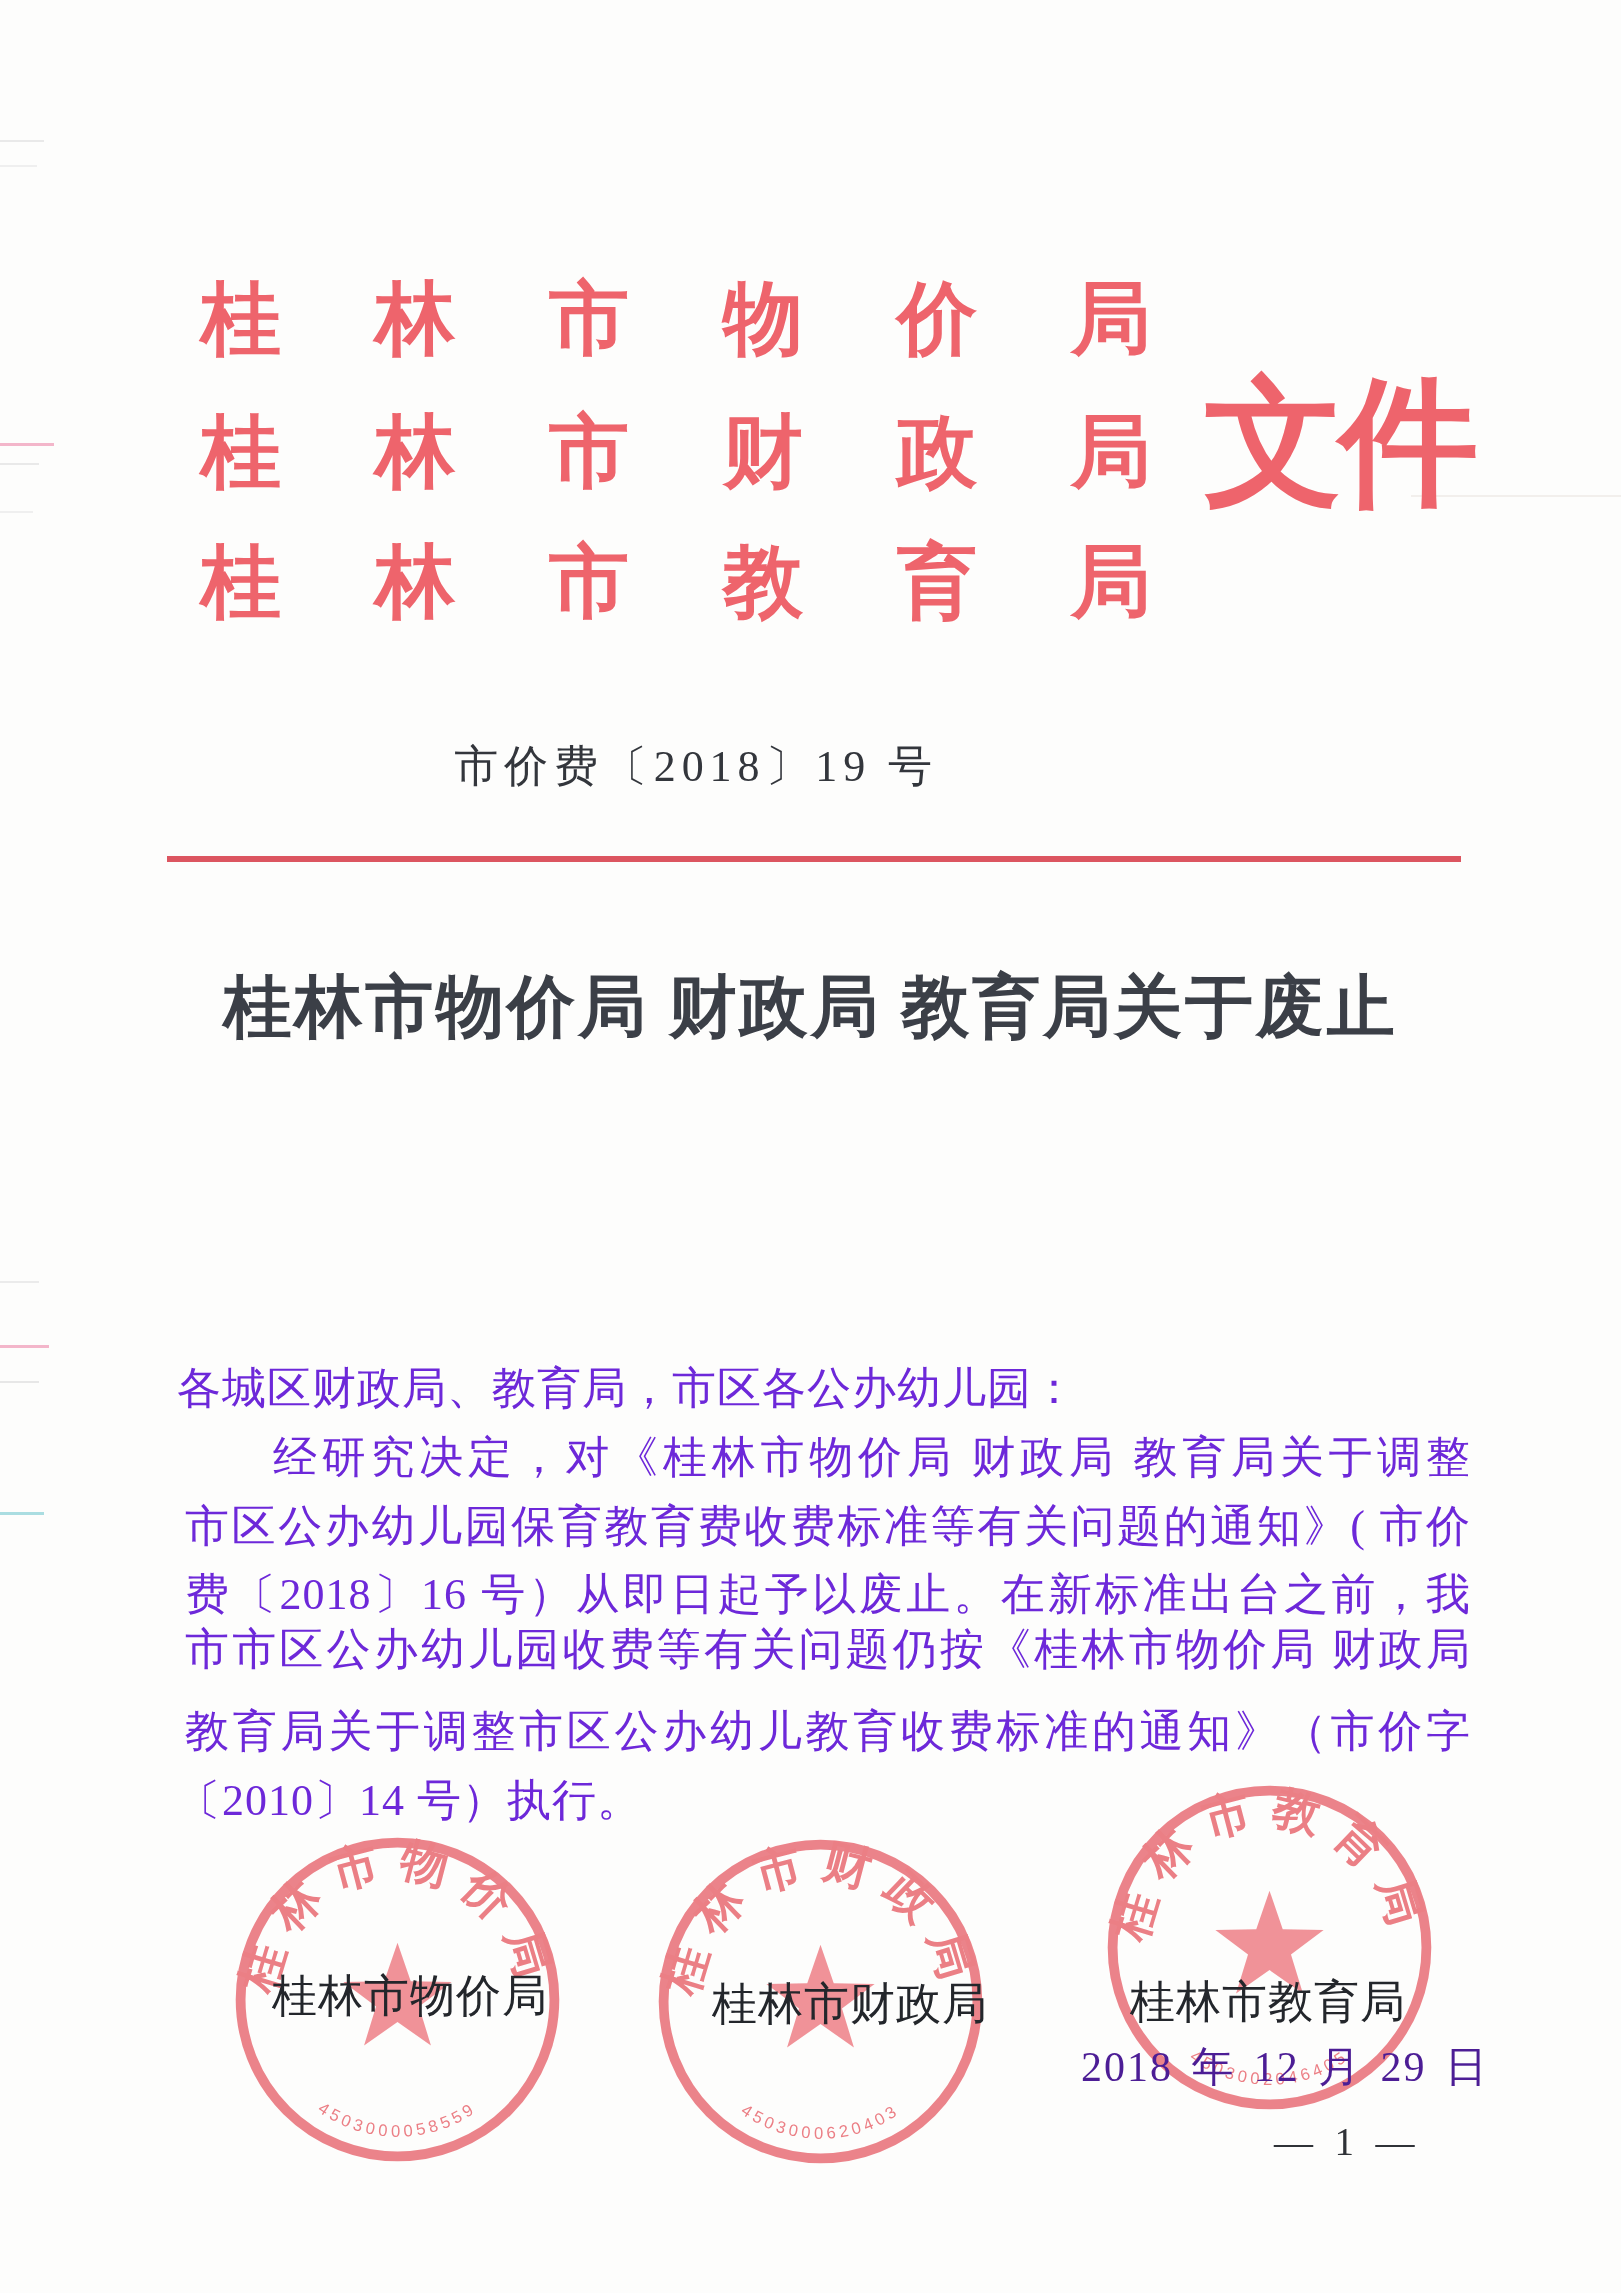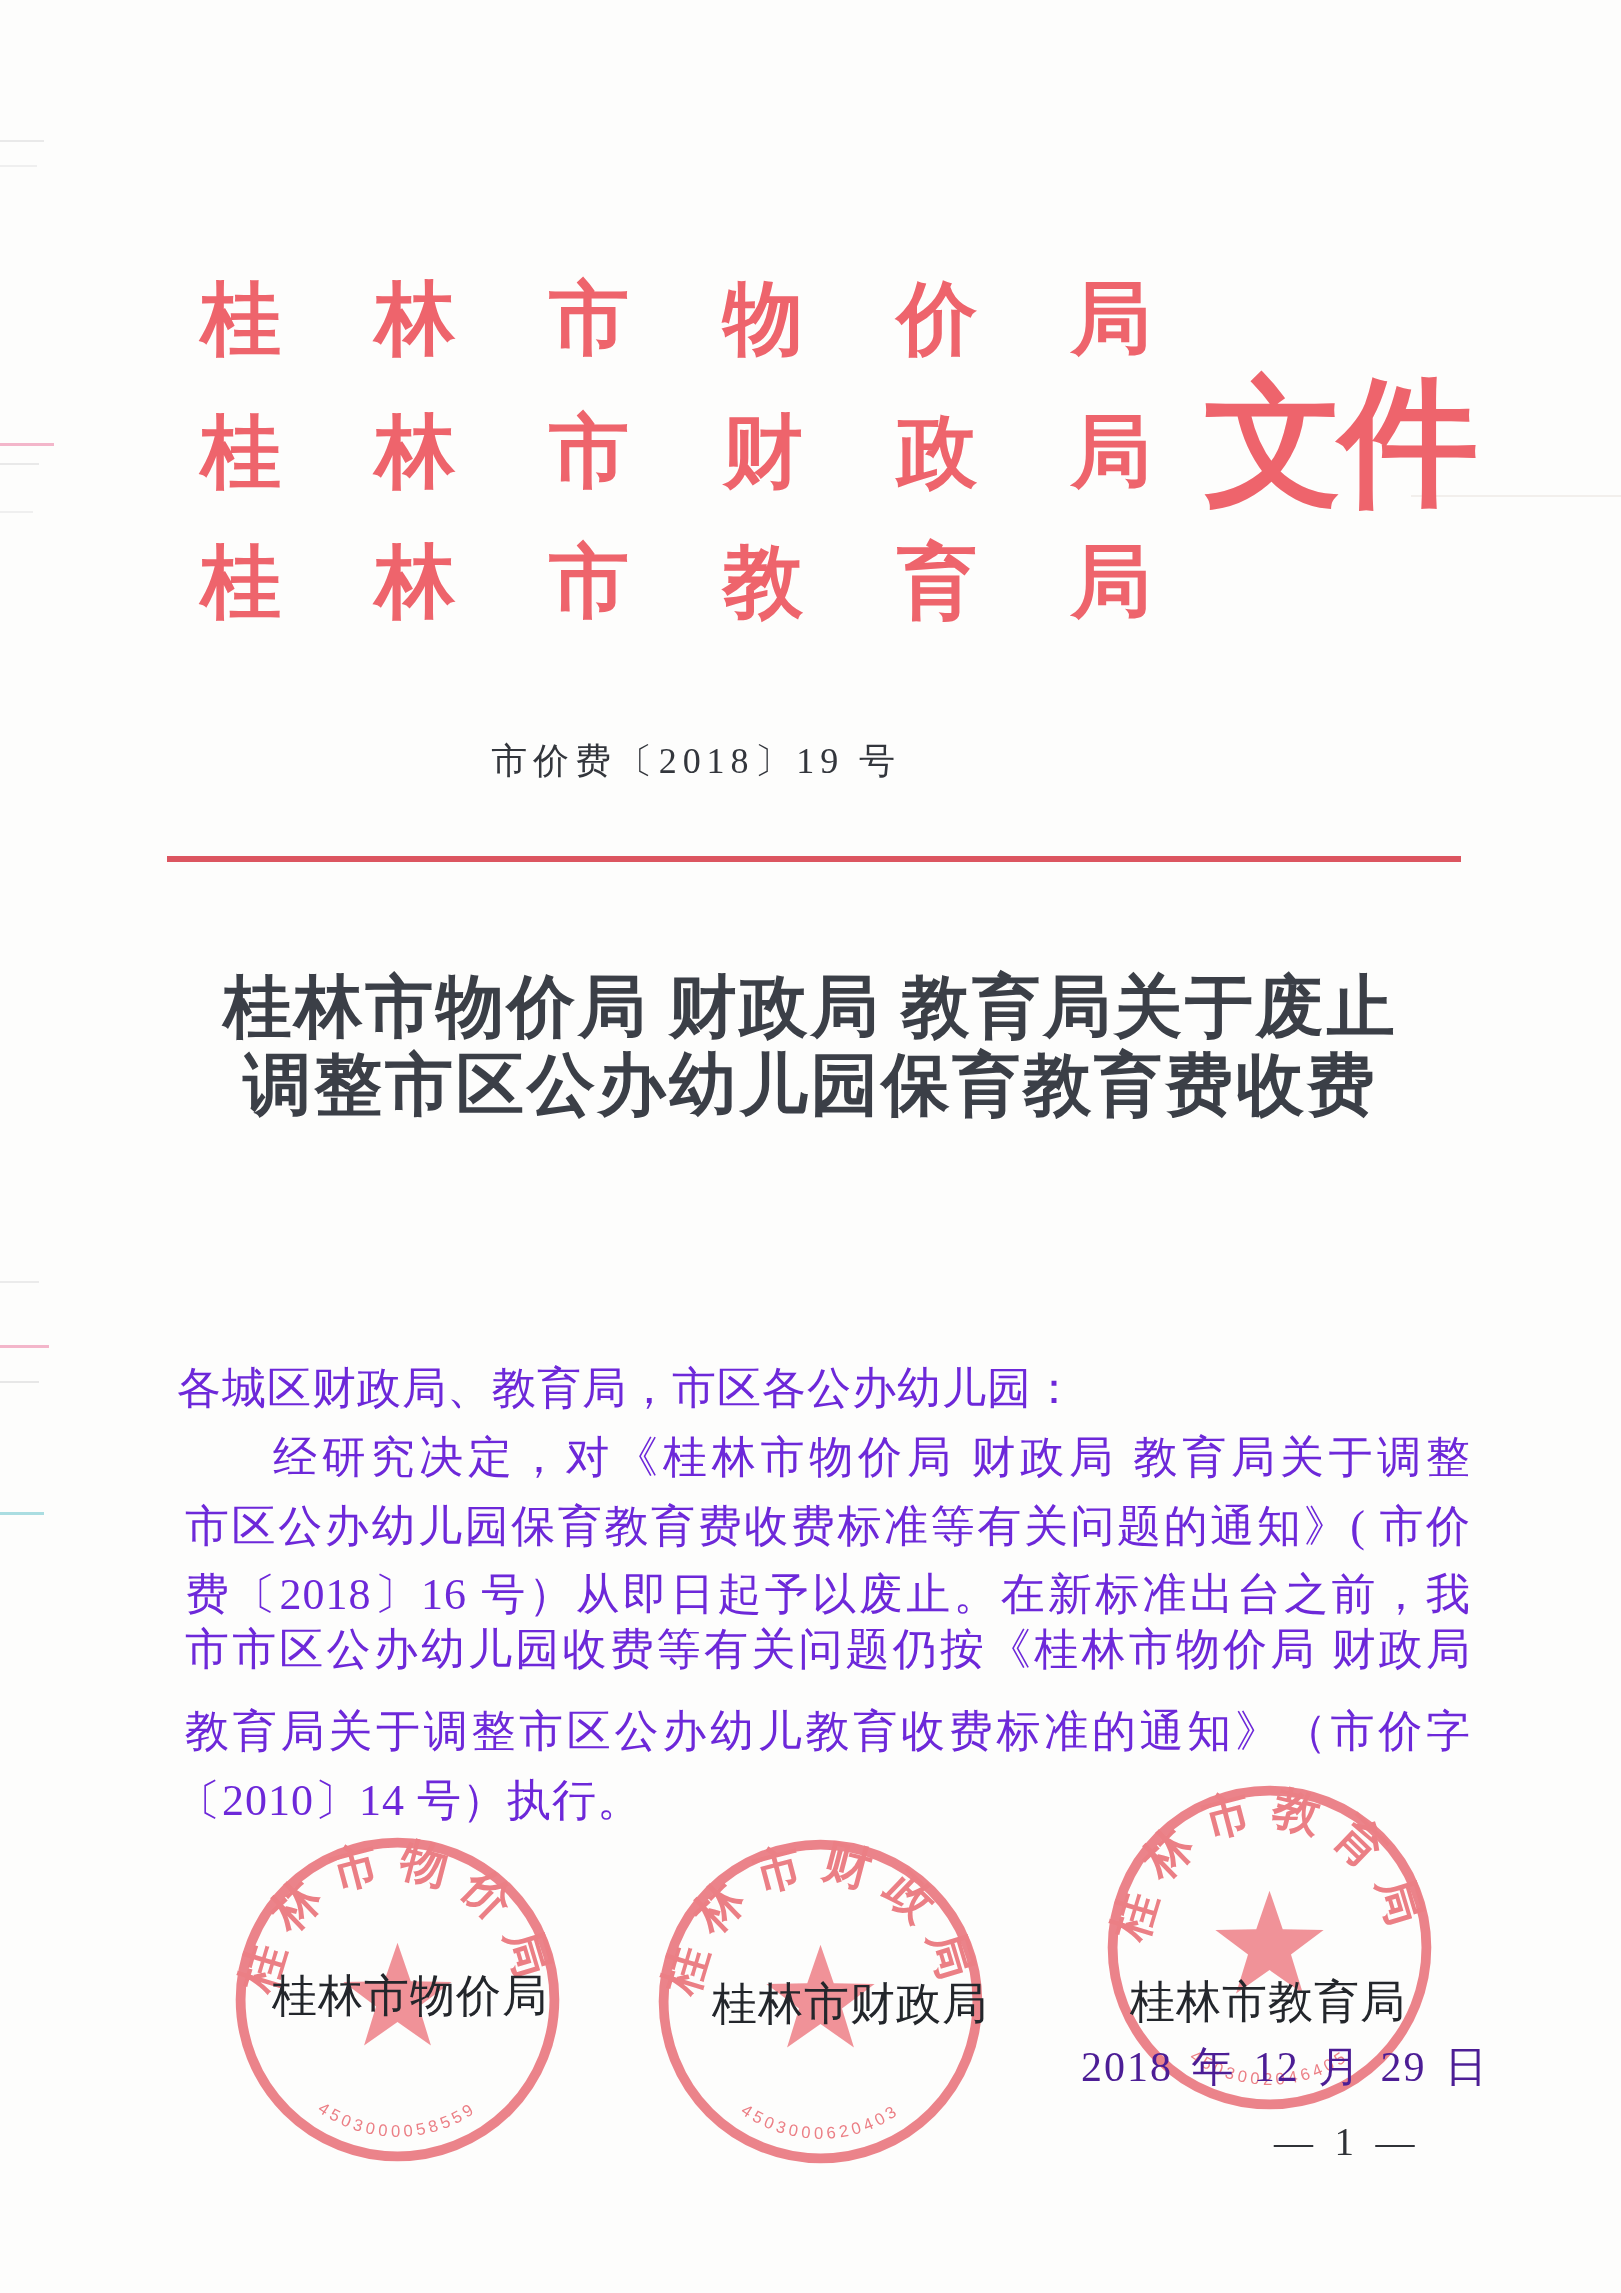--- a/index.html
+++ b/index.html
@@ -14,21 +14,21 @@
     letter-spacing:94px;margin-right:-94px;
     color:#ee646c;
   }
   .doc-type{
     position:absolute;left:1204px;top:370px;
     font-size:139px;font-weight:bold;line-height:147px;letter-spacing:-3.9px;
     color:#ee646c;
   }
   .doc-number{
     position:absolute;left:0;top:737px;width:1392px;text-align:center;
-    font-size:36px;color:#33363c;letter-spacing:5.9px;
+    font-size:44px;color:#33363c;letter-spacing:5.9px;
   }
   .red-rule{position:absolute;left:167px;top:856px;width:1294px;height:5.9px;background:#dc5560;}
   
   .doc-title{
     position:absolute;left:0;top:968px;width:1621px;text-align:center;
     font-size:68px;font-weight:bold;line-height:78px;letter-spacing:2.9px;
     color:#3b3f47;
   }
   
   .body-line{
@@ -76,21 +76,20 @@
   <div class="agency-line" style="top:540px">桂林市教育局</div>
   <div class="doc-type">文件</div>
 </div>
 
 <div class="doc-number">市价费〔2018〕19 号</div>
 
 <div class="red-rule"></div>
 
 <div class="doc-title">
   <div>桂林市物价局 财政局 教育局关于废止</div>
-  <div>调整市区公办幼儿园保育教育费收费</div>
 </div>
 
 <div>
   <div class="body-line" style="top:1360px">各城区财政局、教育局，市区各公办幼儿园：</div>
   <div class="body-line just indent" style="top:1429px">经研究决定，对《桂林市物价局 财政局 教育局关于调整</div>
   <div class="body-line just" style="top:1498px">市区公办幼儿园保育教育费收费标准等有关问题的通知》( 市价</div>
   <div class="body-line just" style="top:1566px">费〔2018〕16 号）从即日起予以废止。在新标准出台之前，我</div>
   <div class="body-line just" style="top:1621px">市市区公办幼儿园收费等有关问题仍按《桂林市物价局 财政局</div>
   <div class="body-line just" style="top:1703px">教育局关于调整市区公办幼儿教育收费标准的通知》（市价字</div>
   <div class="body-line" style="top:1772px">〔2010〕14 号）执行。</div>

